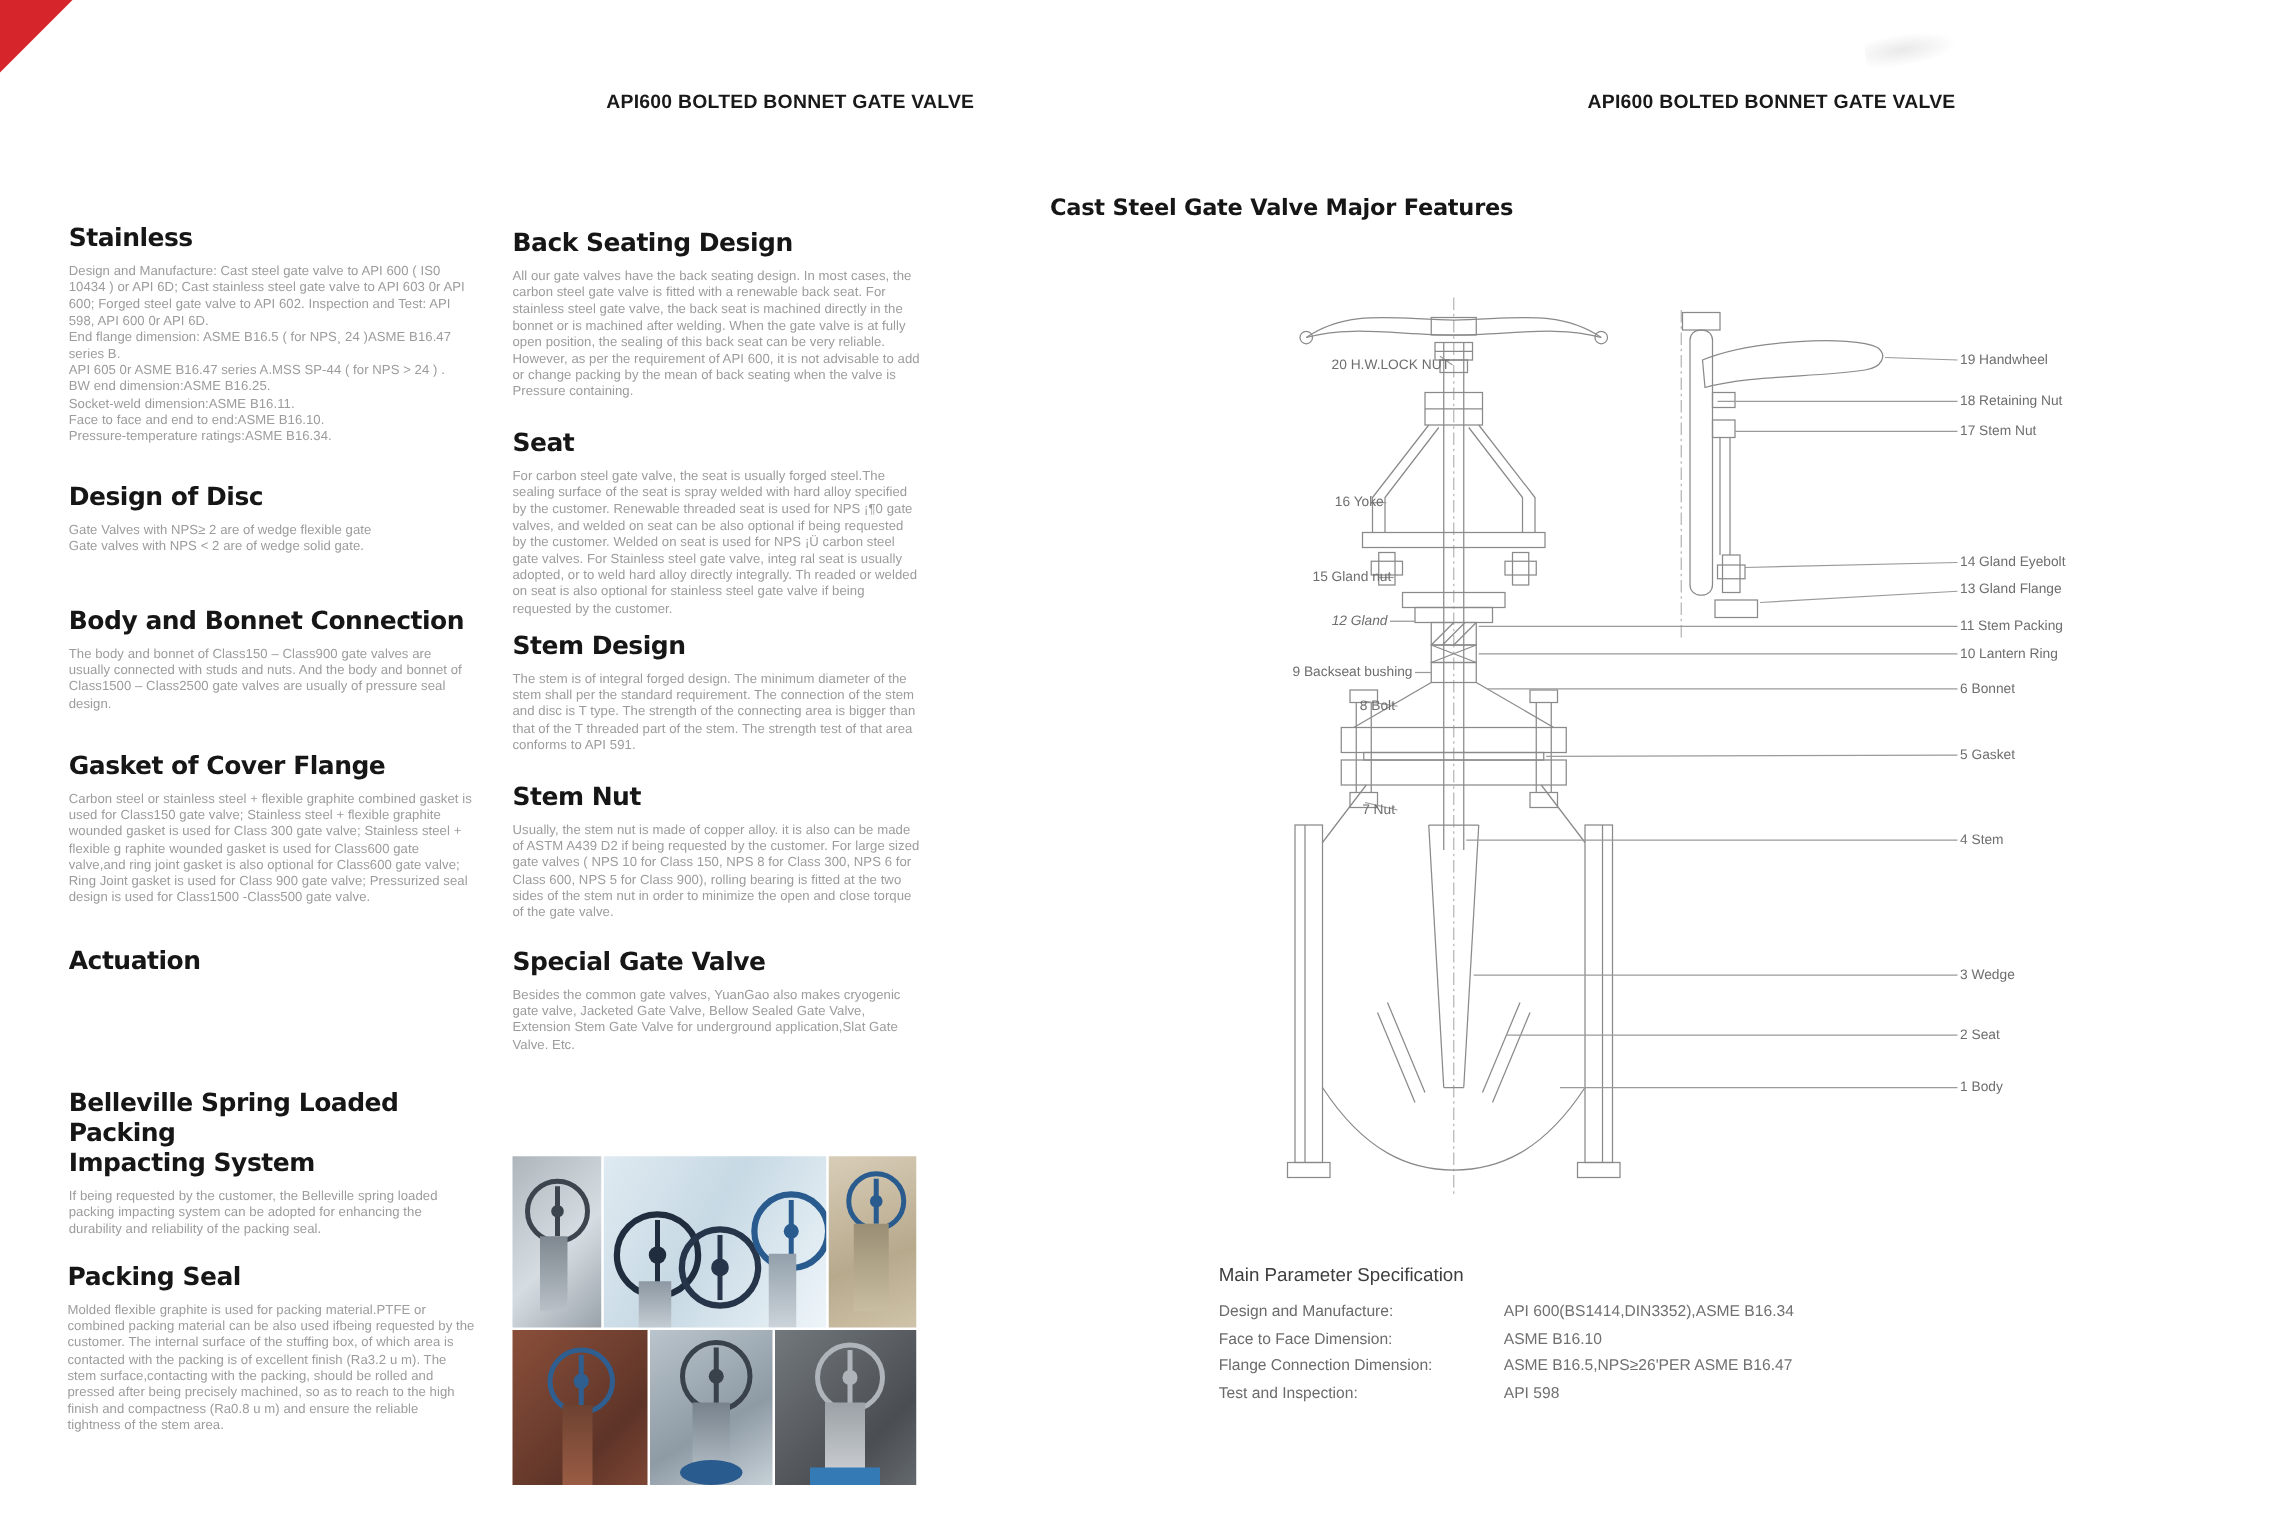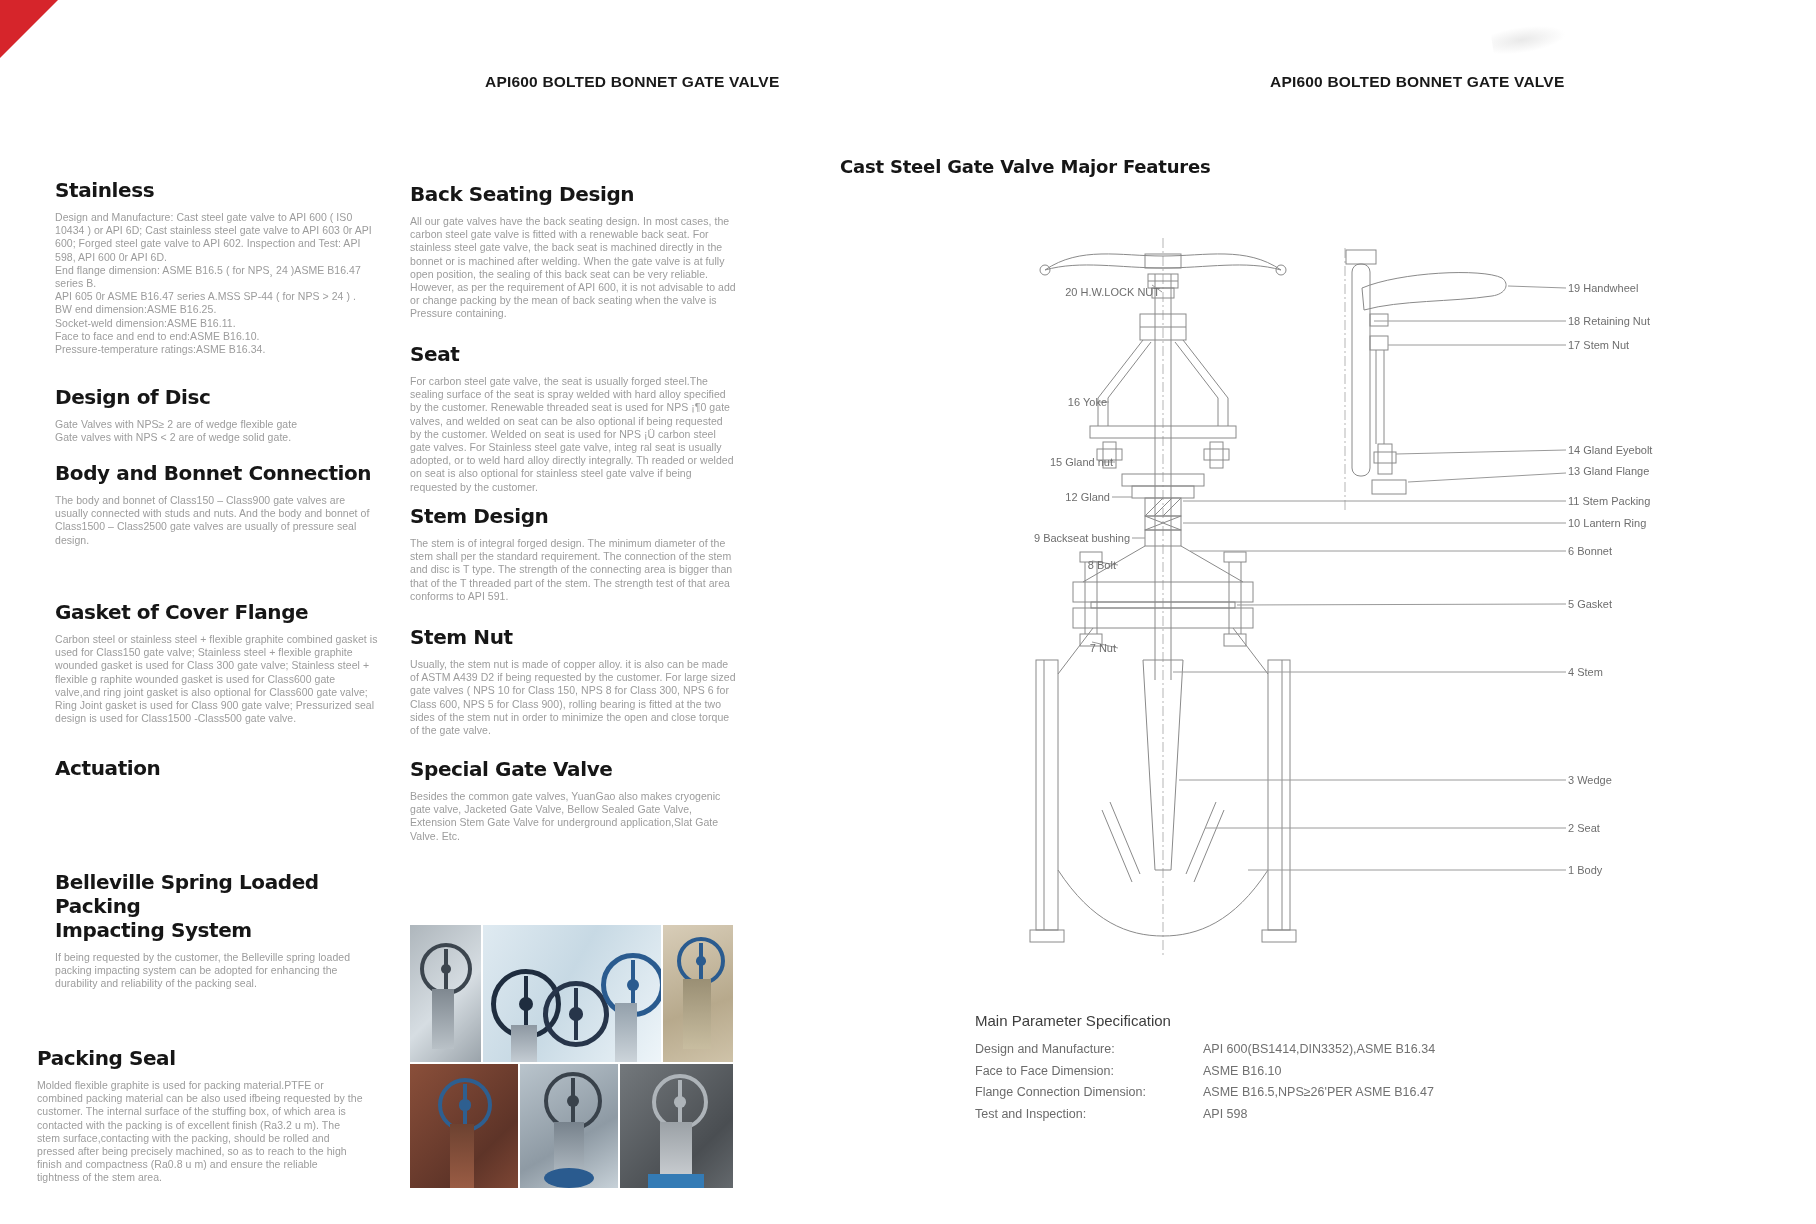--- a/index.html
+++ b/index.html
@@ -58,37 +58,37 @@
 BW end dimension:ASME B16.25.
 Socket-weld dimension:ASME B16.11.
 Face to face and end to end:ASME B16.10.
 Pressure-temperature ratings:ASME B16.34.</p>
 </section>
 <section class="sec" style="left:55px;top:385px;">
   <h3>Design of Disc</h3>
   <p>Gate Valves with NPS≥ 2 are of wedge flexible gate
 Gate valves with NPS &lt; 2 are of wedge solid gate.</p>
 </section>
-<section class="sec" style="left:55px;top:461px;">
+<section class="sec" style="left:55px;top:484px;">
   <h3>Body and Bonnet Connection</h3>
   <p>The body and bonnet of Class150 – Class900 gate valves are usually connected with studs and nuts. And the body and bonnet of Class1500 – Class2500 gate valves are usually of pressure seal design.</p>
 </section>
 <section class="sec" style="left:55px;top:600px;">
   <h3>Gasket of Cover Flange</h3>
   <p>Carbon steel or stainless steel + flexible graphite combined gasket is used for Class150 gate valve; Stainless steel + flexible graphite wounded gasket is used for Class 300 gate valve; Stainless steel  + flexible g raphite wounded gasket is  used for Class600 gate valve,and ring joint gasket is also optional for Class600 gate valve; Ring Joint gasket is used for Class 900 gate valve; Pressurized seal design is used for Class1500 -Class500 gate valve.</p>
 </section>
 <section class="sec" style="left:55px;top:756px;">
   <h3>Actuation</h3>
 </section>
 <section class="sec" style="left:55px;top:870px;">
   <h3>Belleville Spring Loaded Packing
 Impacting System</h3>
   <p>If being requested by the customer, the Belleville spring loaded packing impacting system can be adopted for enhancing the durability and reliability of the packing seal.</p>
 </section>
-<section class="sec" style="left:37px;top:1009px;margin-top:37px;">
+<section class="sec" style="left:54px;top:1009px;">
   <h3>Packing Seal</h3>
   <p>Molded flexible graphite is used for packing material.PTFE or combined packing material can be also used ifbeing requested by the customer. The internal surface of the stuffing box, of which area is contacted with the packing is of excellent finish (Ra3.2 u m). The stem surface,contacting with the packing, should be rolled and pressed after being precisely machined, so as to reach to the high finish and compactness (Ra0.8 u m) and ensure the reliable tightness of the stem area.</p>
 </section>
 
 <section class="sec" style="left:410px;top:182px;">
   <h3>Back Seating Design</h3>
   <p>All our gate valves have the back seating design. In most cases, the carbon steel gate valve is fitted with a renewable back seat. For stainless steel gate valve, the back seat is machined directly in the bonnet or is machined after welding. When the gate valve is at fully open position, the sealing of this back seat can be very reliable. However, as per the requirement of API 600, it is not advisable to add or change packing by the mean of back seating when the valve is Pressure containing.</p>
 </section>
 <section class="sec" style="left:410px;top:342px;">
   <h3>Seat</h3>
@@ -296,21 +296,21 @@
     <path d="M333,442 L726,442"></path>
     <path d="M339,550 L726,550"></path>
     <path d="M365,598 L726,598"></path>
     <path d="M408,640 L726,640"></path>
   </g>
 </svg>
 
 <div class="callout l" style="top:285px;width:320px;text-align:right;">20 H.W.LOCK NUT</div>
 <div class="callout l" style="top:395px;width:267px;">16 Yoke</div>
 <div class="callout l" style="top:455px;width:273px;">15 Gland nut</div>
-<div class="callout l" style="top:490px;width:270px;">12 Gland</div>
+<div class="callout l" style="top:490px;width:270px;font-style:italic;">12 Gland</div>
 <div class="callout l" style="top:531px;width:290px;">9 Backseat bushing</div>
 <div class="callout l" style="top:558px;width:276px;">8 Bolt</div>
 <div class="callout l" style="top:641px;width:276px;">7 Nut</div>
 
 <div class="callout r" style="top:281px;">19 Handwheel</div>
 <div class="callout r" style="top:314px;">18 Retaining Nut</div>
 <div class="callout r" style="top:338px;">17 Stem Nut</div>
 <div class="callout r" style="top:443px;">14 Gland Eyebolt</div>
 <div class="callout r" style="top:464px;">13 Gland Flange</div>
 <div class="callout r" style="top:494px;">11 Stem Packing</div>

